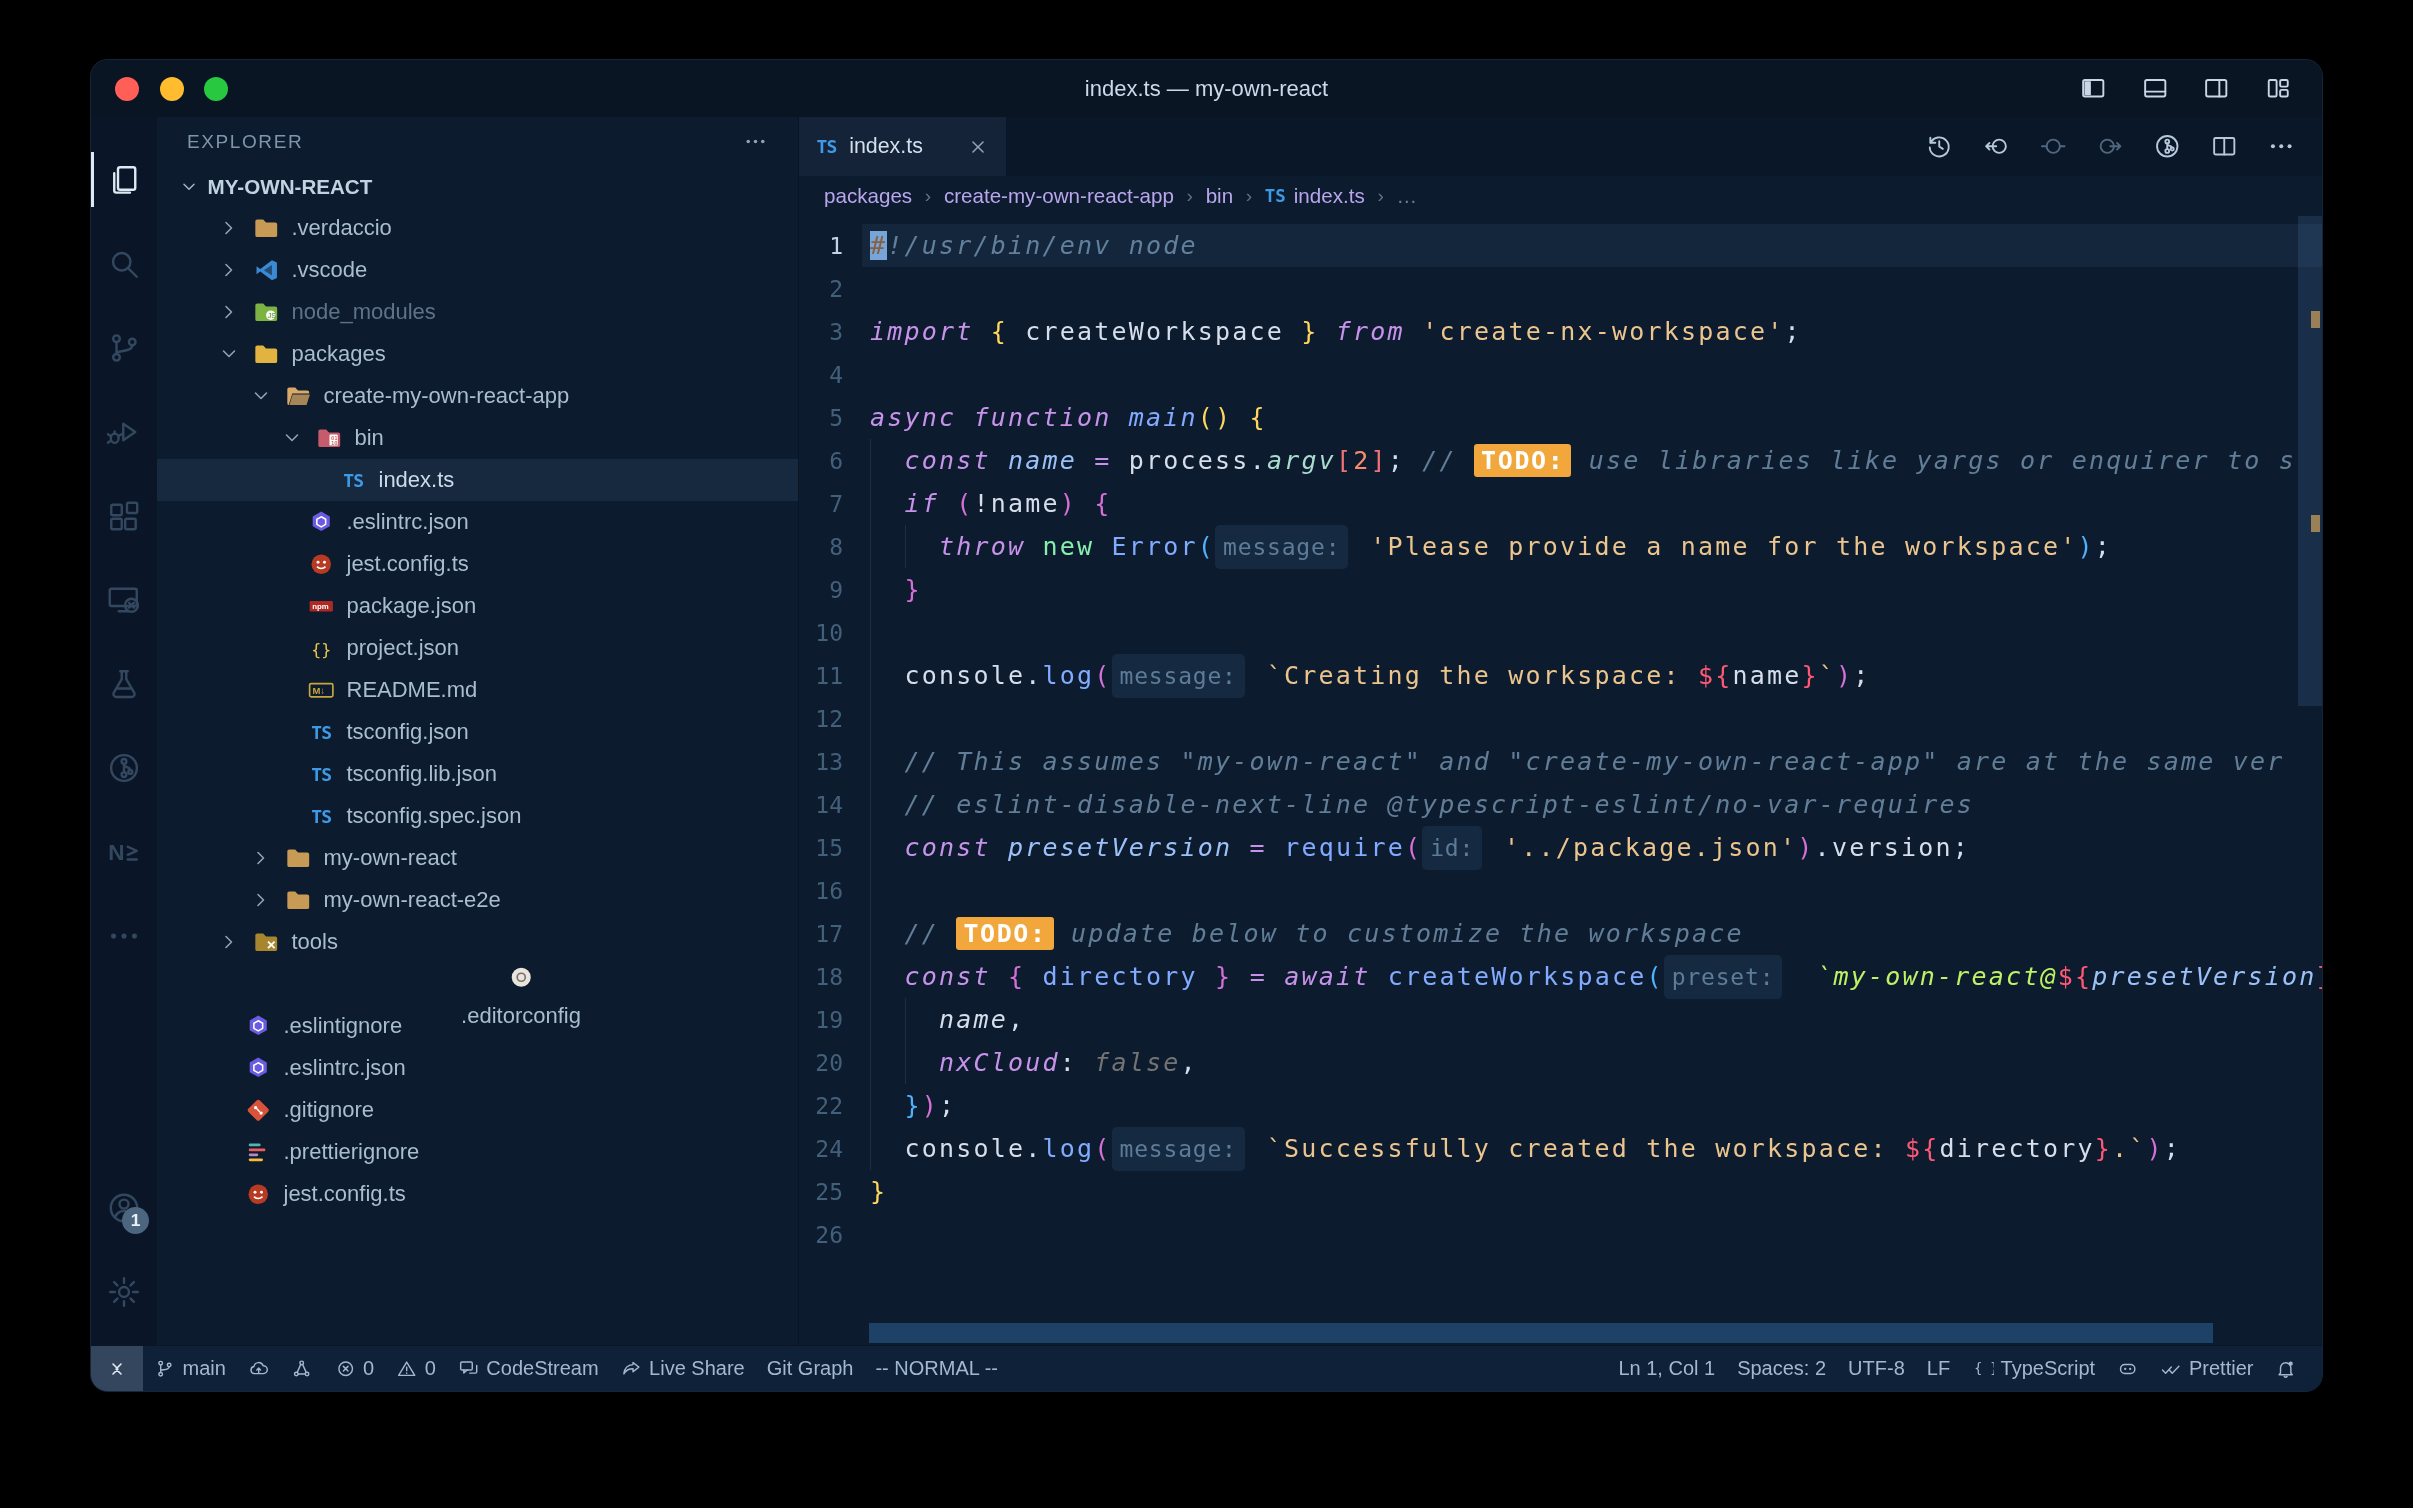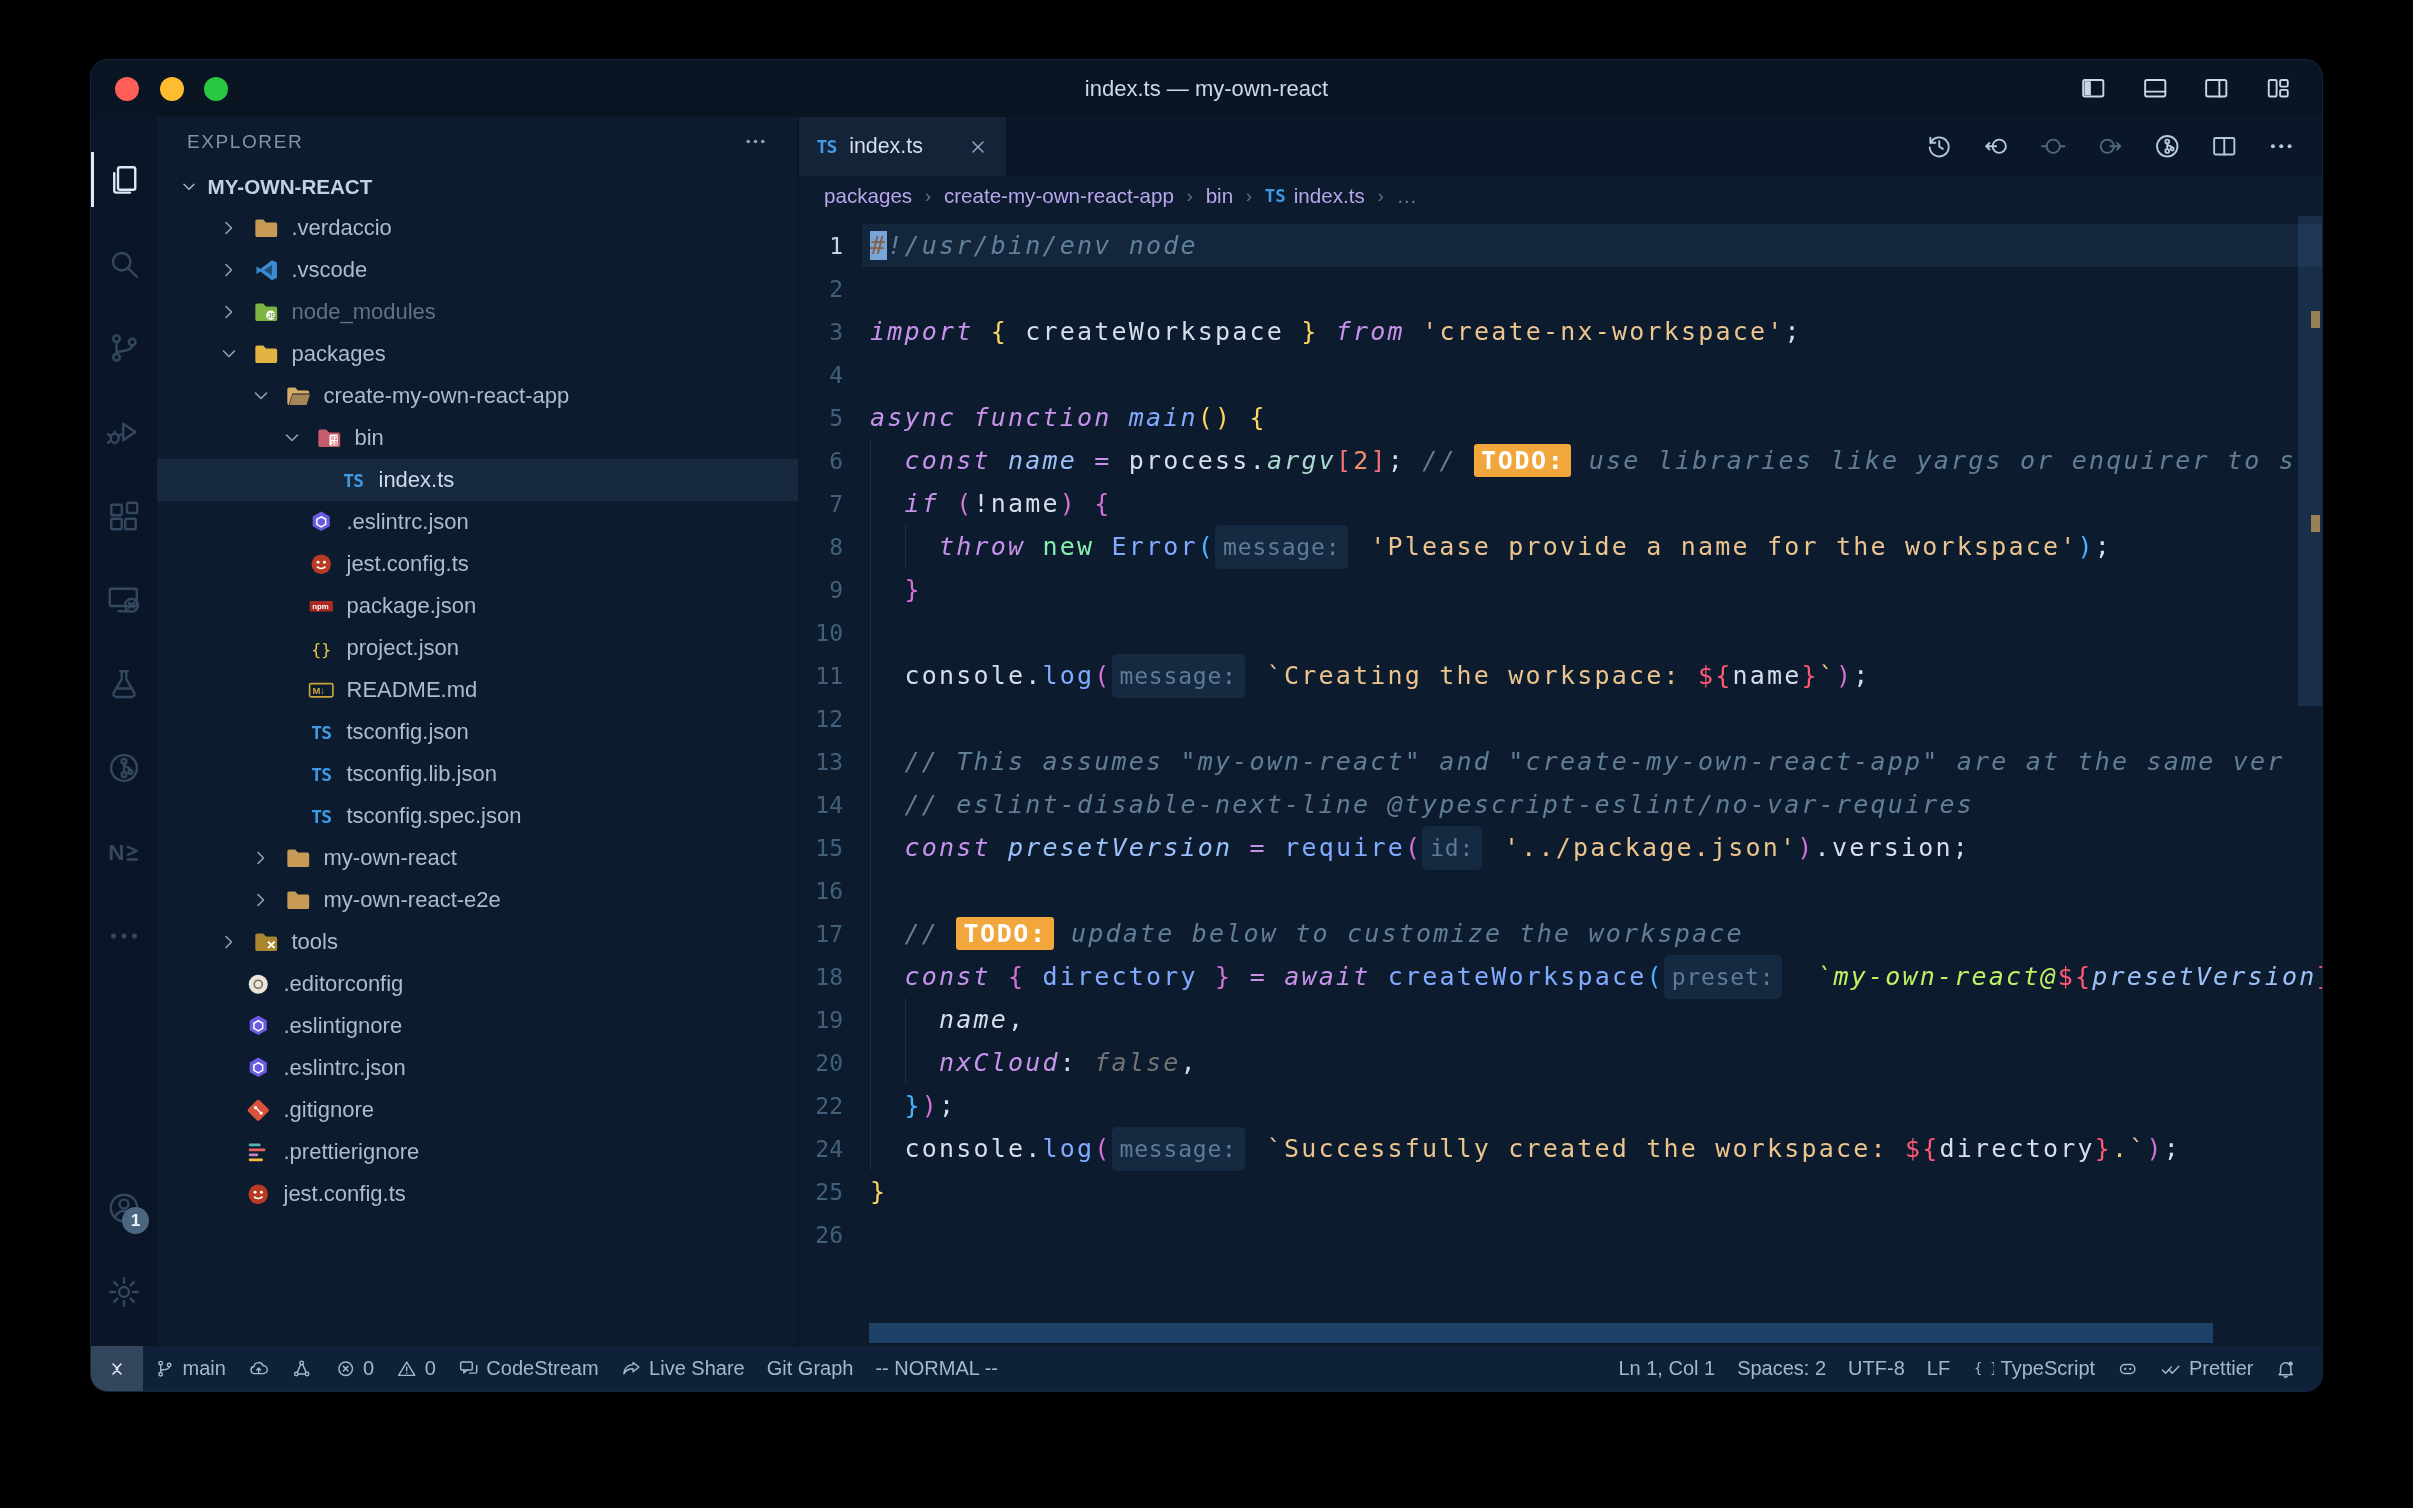--- a/index.html
+++ b/index.html
@@ -484,21 +484,21 @@
               </svg>
             </span>
             <span class="fic">
               <svg viewBox="0 0 24 24">
                 <path d="M2.8 6.2A1.6 1.6 0 0 1 4.4 4.6h5l2.4 2.5h7.8A1.6 1.6 0 0 1 21.2 8.7v9.1a1.6 1.6 0 0 1-1.6 1.6H4.4a1.6 1.6 0 0 1-1.6-1.6z" fill="#a8862f" stroke="none"></path>
                 <path d="M13.5 11.5l5.5 5.5M19 11.5l-5.5 5.5" stroke="#fff" stroke-width="1.6"></path>
               </svg>
             </span>
             <span>tools</span>
           </div>
-          <div class="trow" style="padding-left: 87px;">
+          <div class="trow" style="padding-left: 87px; flex-direction: column;">
             <span class="fic">
               <svg viewBox="0 0 24 24">
                 <circle cx="12" cy="12" r="8" fill="#e9e4dc" stroke="none"></circle>
                 <circle cx="12" cy="12" r="3.4" fill="none" stroke="#7a716a" stroke-width="1.4"></circle>
               </svg>
             </span>
             <span>.editorconfig</span>
           </div>
           <div class="trow" style="padding-left: 87px;">
             <span class="fic">

